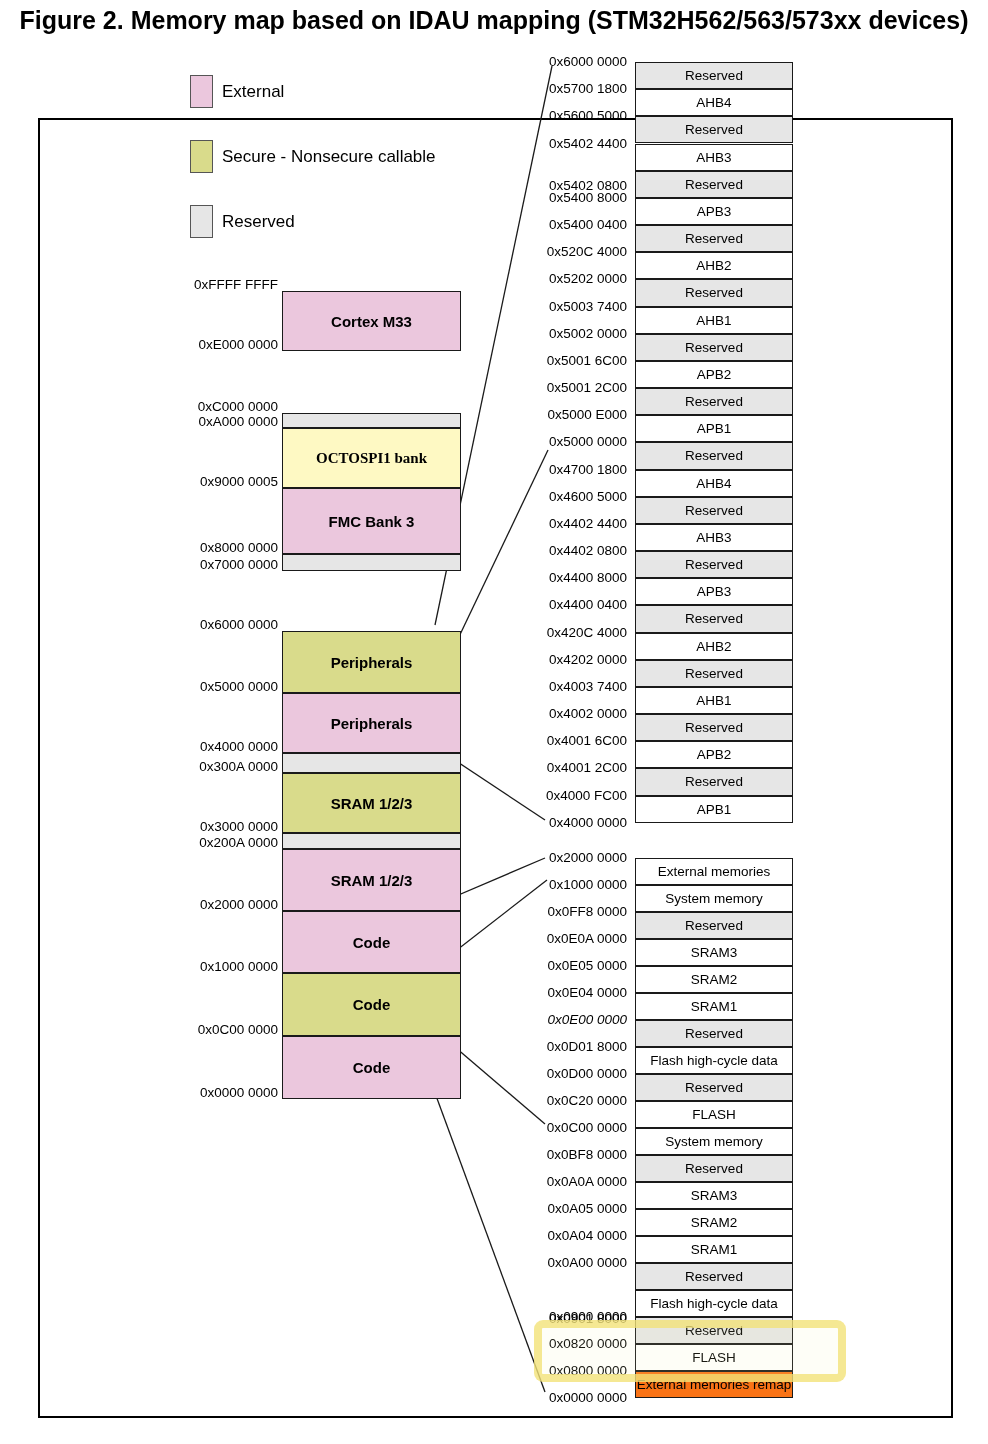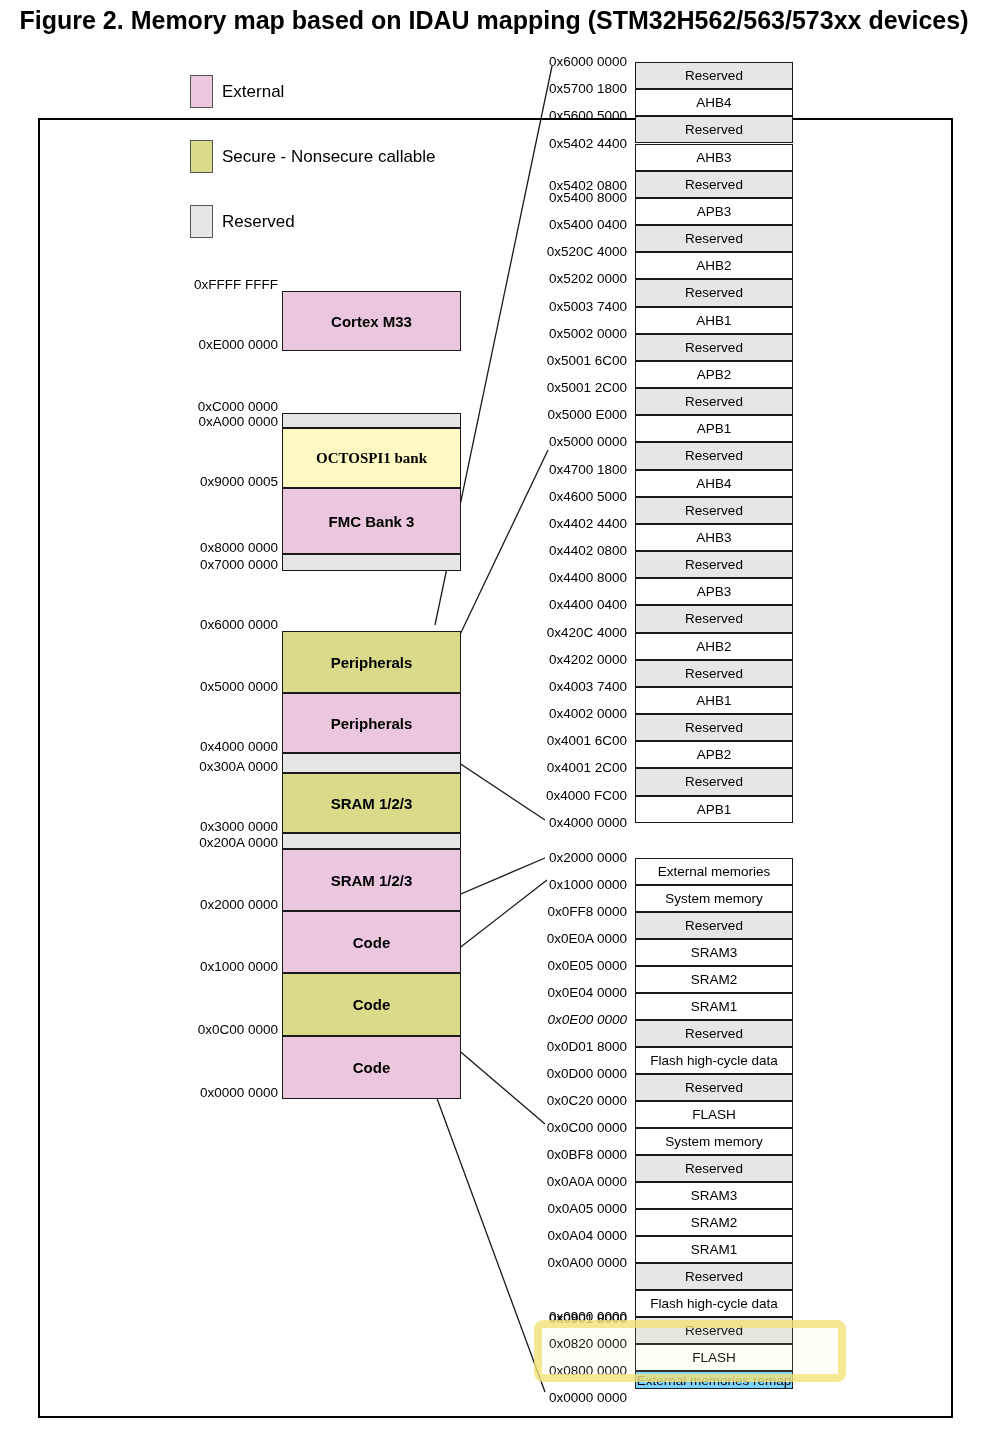--- a/index.html
+++ b/index.html
@@ -290,21 +290,21 @@
       </div>
       <div class="drow" style="top: 432px; height: 27px; background: rgb(255, 255, 255);">
         <div class="drow-label">Flash high-cycle data</div>
       </div>
       <div class="drow" style="top: 459px; height: 27px; background: rgb(230, 230, 230);">
         <div class="drow-label">Reserved</div>
       </div>
       <div class="drow" style="top: 486px; height: 27px; background: rgb(255, 255, 255);">
         <div class="drow-label">FLASH</div>
       </div>
-      <div class="drow" style="top: 513px; height: 18px; background: #7dd3fc;">
+      <div class="drow" style="top: 513px; height: 27px; background: #f97316;">
         <div class="drow-label">External memories remap</div>
       </div>
     </div>
   <div id="lower-detail-addresses">
       <div class="addr addr-right" style="top: 848px;">0x2000 0000</div>
       <div class="addr addr-right" style="top: 875px;">0x1000 0000</div>
       <div class="addr addr-right" style="top: 902px;">0x0FF8 0000</div>
       <div class="addr addr-right" style="top: 929px;">0x0E0A 0000</div>
       <div class="addr addr-right" style="top: 956px;">0x0E05 0000</div>
       <div class="addr addr-right" style="top: 983px;">0x0E04 0000</div>

